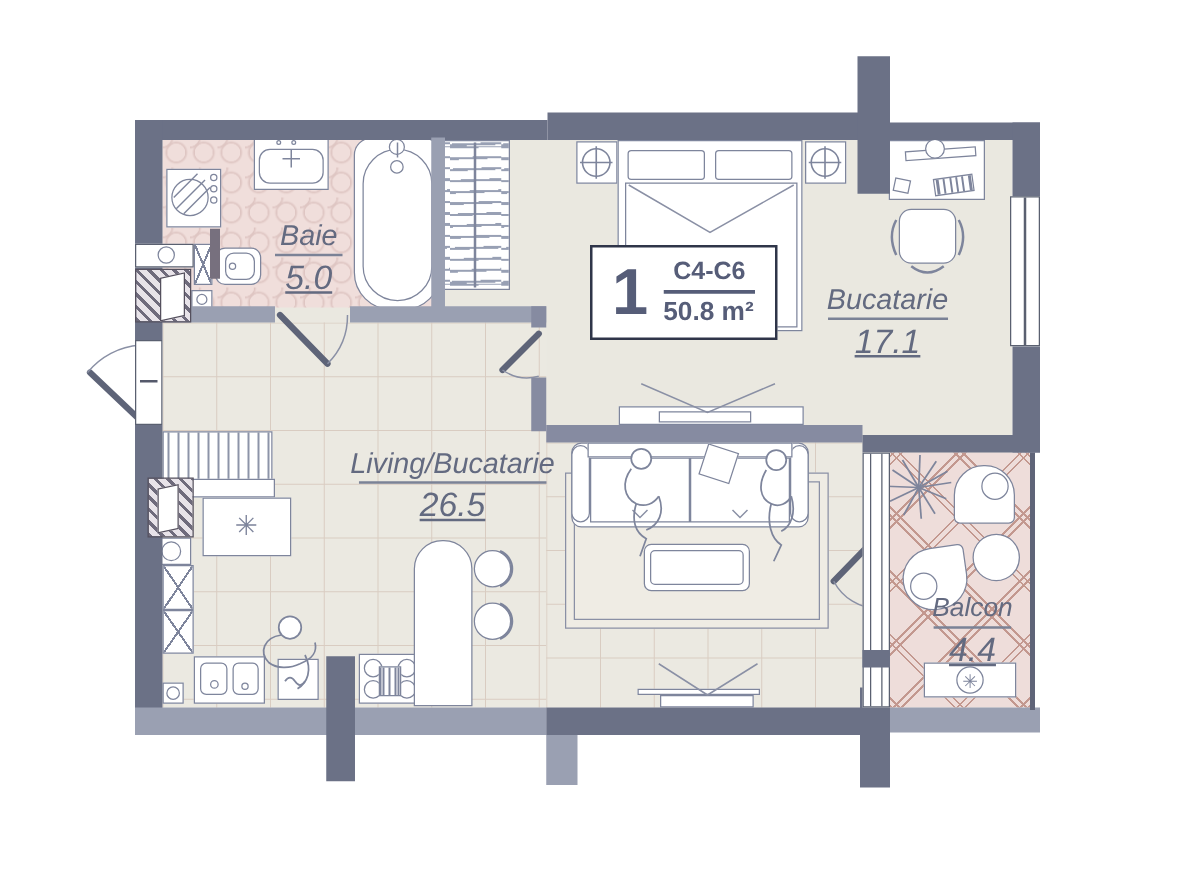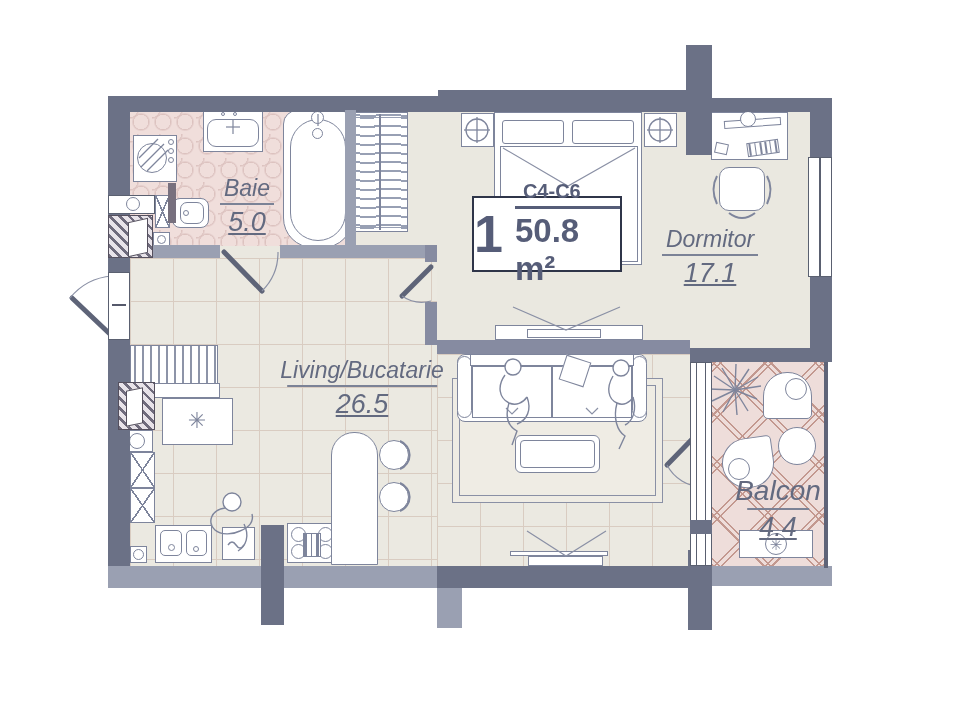--- a/index.html
+++ b/index.html
@@ -38,21 +38,21 @@
   .white-frame{background:#fff;border:1px solid #5a6070;}
   
   .lbl{position:absolute;color:#636a80;font-style:italic;text-align:center;transform:translateX(-50%);line-height:1.05;}
   .lbl .nm{font-size:23px;font-style:italic;}
   .lbl .ln{height:1.5px;background:#7b8296;margin:3px auto 3px;}
   .lbl .ar{font-size:27px;text-decoration:underline;}
   .badge{position:absolute;left:472px;top:196px;width:146px;height:72px;background:#fff;border:2px solid #2f3549;
          display:flex;align-items:center;justify-content:center;gap:12px;color:#565d78;font-weight:bold;z-index:30;}
   .badge .n{font-size:52px;line-height:1;}
   .badge .code{font-size:20px;border-bottom:3px solid #565d78;padding:0 8px 3px;}
-  .badge .ar{font-size:33px;padding-top:3px;}
+  .badge .ar{font-size:21px;padding-top:3px;}
   .glyph{position:absolute;color:#7e859c;transform:translate(-50%,-50%);}
   svg.overlay{position:absolute;left:0;top:0;z-index:20;pointer-events:none;}
   .z4{z-index:14;} .z2{z-index:8;} .z3{z-index:12;} .z1{z-index:4;} .z5{z-index:25;}
 </style>
 </head>
 <body>
 
 <div id="stage">
 
   <div class="abs floor-base z1" style="left:130px;top:112px;width:680px;height:454px;"></div>
@@ -271,31 +271,31 @@
       <path d="M228 545 q4 -6 8 0 q4 6 8 0" fill="none"></path>
     </g>
   </svg>
 
   <div class="lbl" style="left:247px;top:176px;z-index:30;">
     <div class="nm">Baie</div>
     <div class="ln" style="width:54px;"></div>
     <div class="ar">5.0</div>
   </div>
   <div class="lbl" style="left:710px;top:227px;z-index:30;">
-    <div class="nm">Dormitor</div>
+    <div class="nm">Bucatarie</div>
     <div class="ln" style="width:96px;"></div>
     <div class="ar">17.1</div>
   </div>
   <div class="lbl" style="left:362px;top:358px;z-index:30;">
     <div class="nm">Living/Bucatarie</div>
     <div class="ln" style="width:150px;"></div>
     <div class="ar">26.5</div>
   </div>
   <div class="lbl" style="left:778px;top:476px;z-index:30;">
-    <div class="nm" style="font-size:28px;">Balcon</div>
+    <div class="nm" style="font-size:21px;">Balcon</div>
     <div class="ln" style="width:62px;"></div>
     <div class="ar">4.4</div>
   </div>
 
   <div class="badge">
     <div class="n">1</div>
     <div>
       <div class="code">C4-C6</div>
       <div class="ar">50.8 m²</div>
     </div>

